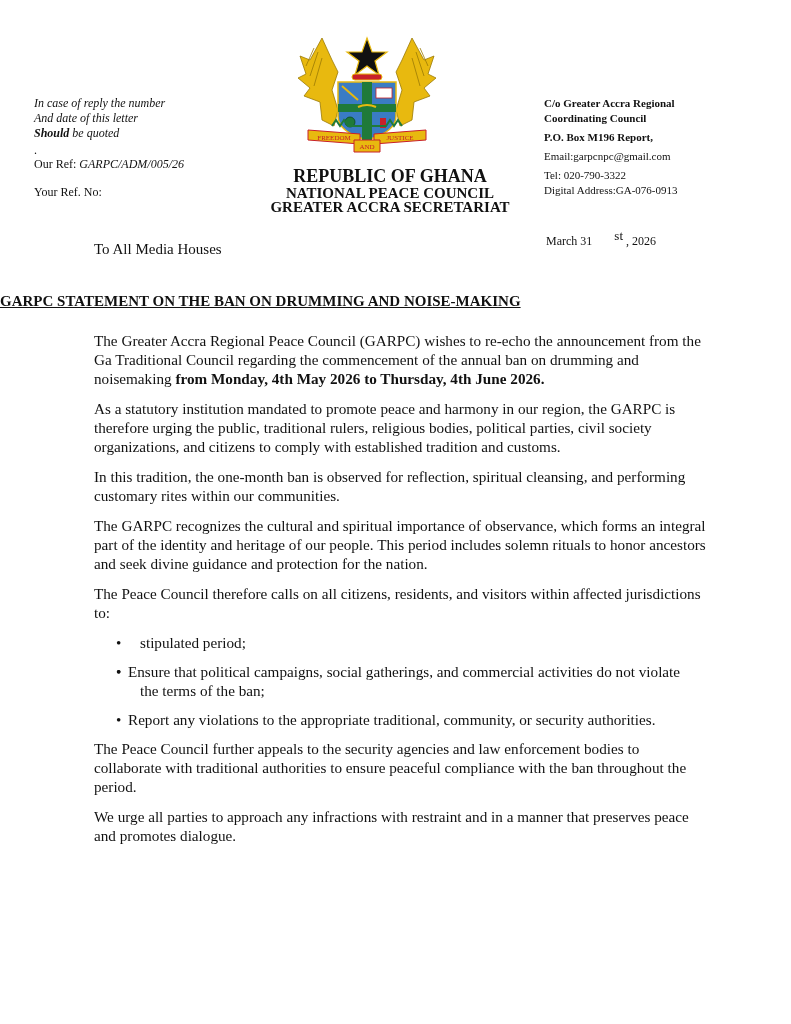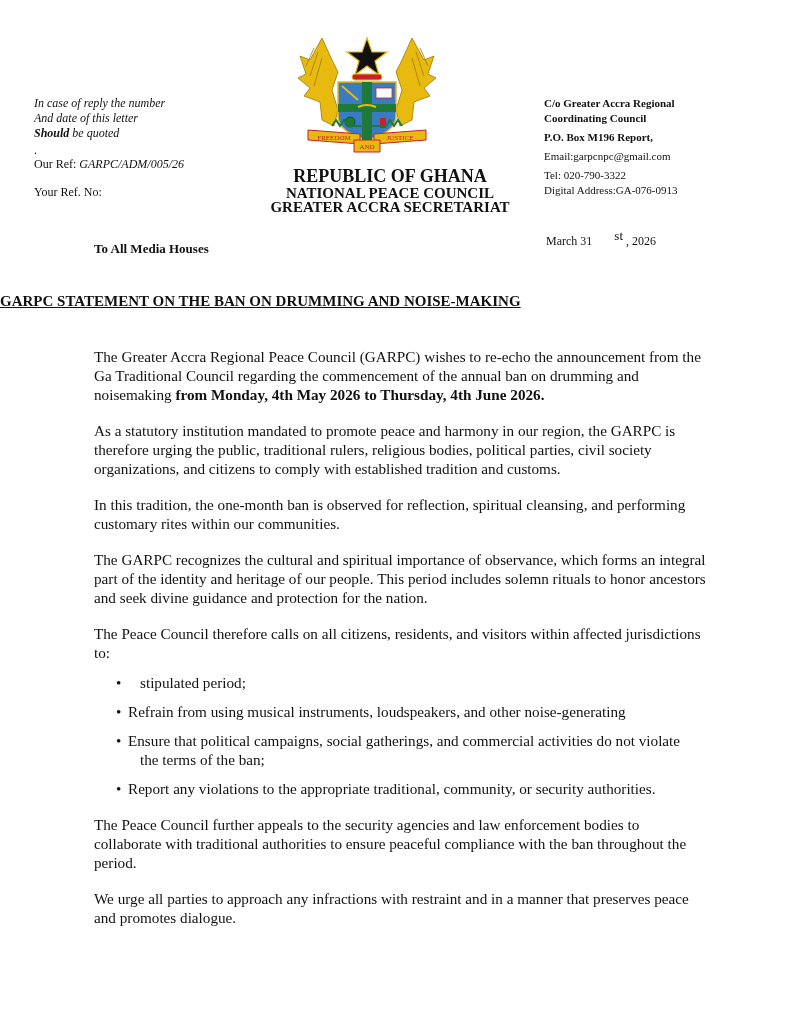--- a/index.html
+++ b/index.html
@@ -13,25 +13,25 @@
   .left-block .yref { margin-top: 13px; }
   .right-block { left: 544px; top: 96px; font-size: 11px; line-height: 15px; }
   .right-block .b { font-weight: bold; }
   .right-block .gap { margin-top: 4px; }
   .date { left: 546px; top: 228px; font-size: 12px; }
   .date sup { font-size: 13px; margin-left: 22px; }
   .crest { left: 292px; top: 30px; width: 150px; height: 128px; }
   .title-block { left: 270px; top: 166px; width: 240px; text-align: center; font-weight: bold; }
   .title-block .t1 { font-size: 18px; line-height: 20px; }
   .title-block .t2 { font-size: 15px; line-height: 14px; text-align: center; }
-  .to { left: 94px; top: 241px; font-size: 13px; font-weight: bold; }
+  .to { left: 94px; top: 241px; font-size: 15px; font-weight: normal; }
   .heading { left: 0; width: 791px; top: 293px; text-align: left; font-size: 15px;
              font-weight: bold; text-decoration: underline; }
   .body { left: 94px; top: 330px; width: 612px; font-size: 15.2px; line-height: 19px; }
-  .body p { margin: 17px 0 11px 0; font-family: Liberation Serif, serif; }
+  .body p { margin: 1px 0 11px 0; font-family: Liberation Serif, serif; }
   .body ul { list-style: none; margin: 0 0 9px 0; padding: 0 0 0 22px; }
   .body li { margin: 0 0 10px 0; position: relative; padding-left: 12px; }
   .body li .bullet { position: absolute; left: 0; top: 0; }
   .body li .txt { display: block; }
   .body li .txt2 { display: block; padding-left: 12px; }
 </style>
 </head>
 <body>
 
 <div class="abs left-block">
@@ -110,21 +110,20 @@
   <p>In this tradition, the one-month ban is observed for reflection, spiritual cleansing, and performing customary rites within our communities.</p>
   <p>The GARPC recognizes the cultural and spiritual importance of observance, which forms an integral part of the identity and heritage of our people. This period includes solemn rituals to honor ancestors and seek divine guidance and protection for the nation.</p>
   <p>The Peace Council therefore calls on all citizens, residents, and visitors within affected jurisdictions to:</p>
   <ul>
     <li>
         <span class="bullet">•</span>
         <span class="txt2">stipulated period;</span>
       </li>
     <li>
         <span class="bullet">•</span>
-        <span class="txt">Refrain from using musical instruments, loudspeakers, and other noise-generating</span>
       </li>
     <li>
         <span class="bullet">•</span>
         <span class="txt">Ensure that political campaigns, social gatherings, and commercial activities do not violate</span>
         <span class="txt2">the terms of the ban;</span>
       </li>
     <li>
         <span class="bullet">•</span>
         <span class="txt">Report any violations to the appropriate traditional, community, or security authorities.</span>
       </li>

